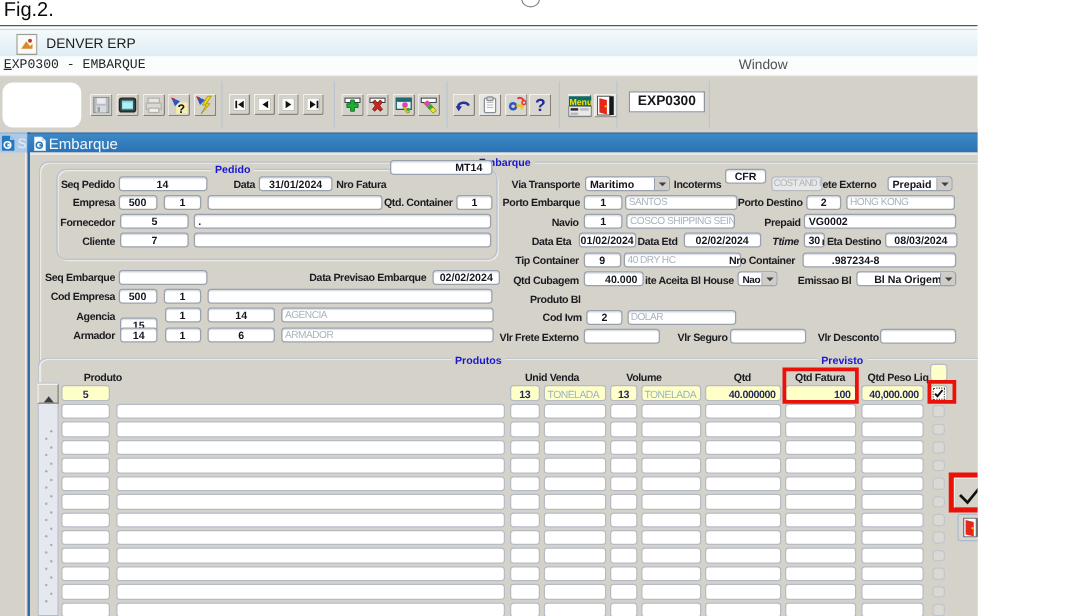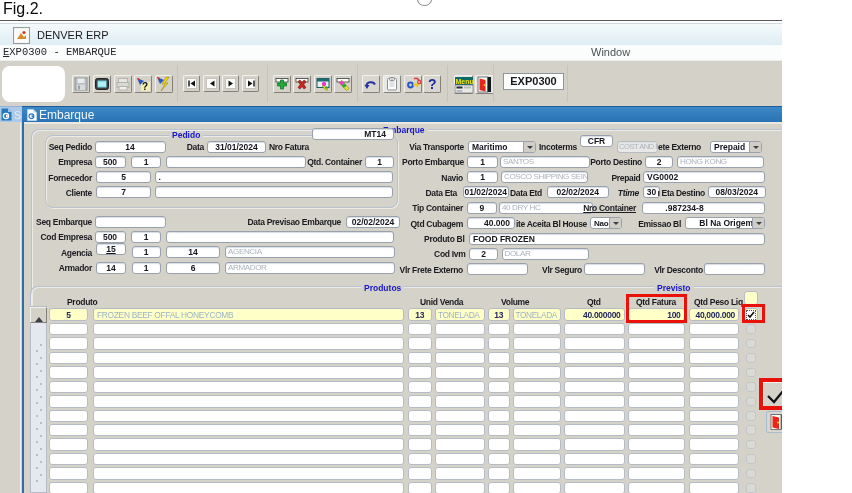--- a/index.html
+++ b/index.html
@@ -249,21 +249,21 @@
 <div class="fld " style="left:154.5px;top:186.4px;width:238.5px;height:12px;"></div>
 <div class="lbl lblr" style="left:-28px;top:217.1px;width:120px;">Seq Embarque</div>
 <div class="fld " style="left:94.5px;top:215.6px;width:71px;height:12px;"></div>
 <div class="lbl lblr" style="left:240px;top:217.1px;width:101px;">Data Previsao Embarque</div>
 <div class="fld " style="left:346px;top:215.6px;width:54px;height:12px;">02/02/2024</div>
 <div class="lbl lblr" style="left:-28px;top:232.4px;width:120px;">Cod Empresa</div>
 <div class="fld " style="left:94.5px;top:230.9px;width:31px;height:12px;">500</div>
 <div class="fld " style="left:131px;top:230.9px;width:30px;height:12px;">1</div>
 <div class="fld " style="left:166px;top:230.9px;width:228px;height:12px;"></div>
 <div class="lbl lblr" style="left:-28px;top:247.7px;width:120px;">Agencia</div>
-<div class="fld " style="left:96px;top:243px;width:30px;height:12px;text-decoration:underline;">15</div>
+<div class="fld " style="left:96px;top:254px;width:30px;height:12px;text-decoration:underline;">15</div>
 <div class="fld " style="left:131.5px;top:246.2px;width:29px;height:12px;">1</div>
 <div class="fld " style="left:166px;top:246.2px;width:54px;height:12px;">14</div>
 <div class="fld gtx" style="left:225px;top:246.2px;width:170px;height:12px;">AGENCIA</div>
 <div class="lbl lblr" style="left:-28px;top:263.0px;width:120px;">Armador</div>
 <div class="fld " style="left:96px;top:261.5px;width:30px;height:12px;">14</div>
 <div class="fld " style="left:131.5px;top:261.5px;width:29px;height:12px;">1</div>
 <div class="fld " style="left:166px;top:261.5px;width:54px;height:12px;">6</div>
 <div class="fld gtx" style="left:225px;top:261.5px;width:170px;height:12px;">ARMADOR</div>
 <div class="lbl lblr" style="left:344px;top:142.0px;width:120px;">Via Transporte</div>
 <div class="dd" style="left:468px;top:140.5px;width:68px;"><span>Maritimo</span><span class="ddb"></span></div>
@@ -288,30 +288,29 @@
 <div class="a" style="left:511.5px;top:186.4px;width:32.5px;height:12px;background:#d5d2ca;"></div>
 <div class="lbl lblr" style="left:497px;top:187.9px;width:45px;">Data Etd</div>
 <div class="fld " style="left:546.5px;top:186.4px;width:62.5px;height:12px;">02/02/2024</div>
 <div class="lbl lblr" style="left:608px;top:187.9px;width:31px;font-style:italic;">Ttime</div>
 <div class="fld " style="left:643px;top:186.4px;width:17px;height:12px;">30</div>
 <div class="lbl lblr" style="left:650px;top:187.9px;width:55px;">ı Eta Destino</div>
 <div class="fld " style="left:708px;top:186.4px;width:57.5px;height:12px;">08/03/2024</div>
 <div class="lbl lblr" style="left:343px;top:203.3px;width:120px;">Tip Container</div>
 <div class="fld " style="left:466.5px;top:201.8px;width:30.5px;height:12px;">9</div>
 <div class="fld gtx" style="left:499px;top:201.8px;width:94px;height:12px;">40 DRY HC</div>
-<div class="lbl lblr" style="left:570px;top:203.3px;width:66px;text-decoration:underline;">Nro Container</div>
+<div class="lbl lblr" style="left:570px;top:203.3px;width:66px;">Nro Container</div>
 <div class="fld " style="left:642px;top:201.8px;width:123px;height:12px;"><span style="padding-right:38px">.987234-8</span></div>
 <div class="lbl lblr" style="left:343px;top:218.6px;width:120px;">Qtd Cubagem</div>
 <div class="fld fr" style="left:467px;top:217.1px;width:48px;height:12px;">40.000</div>
 <div class="lbl lblr" style="left:502px;top:218.6px;width:85px;">ite Aceita Bl House</div>
 <div class="dd" style="left:590px;top:217.1px;width:32px;"><span><span style="font-size:8px;letter-spacing:-0.3px">Nao</span></span><span class="ddb"></span></div>
 <div class="lbl lblr" style="left:629px;top:218.6px;width:52px;">Emissao Bl</div>
 <div class="dd" style="left:684.5px;top:217.1px;width:80.5px;text-align:center;"><span>Bl Na Origem</span><span class="ddb"></span></div>
 <div class="lbl lblr" style="left:344.5px;top:234.0px;width:120px;">Produto Bl</div>
-<div class="fld fl" style="left:469px;top:232.5px;width:296px;height:12px;">FOOD FROZEN</div>
 <div class="lbl lblr" style="left:345.5px;top:249.3px;width:120px;">Cod Ivm</div>
 <div class="fld " style="left:469px;top:247.8px;width:29px;height:12px;">2</div>
 <div class="fld gtx" style="left:501.5px;top:247.8px;width:87px;height:12px;">DOLAR</div>
 <div class="lbl lblr" style="left:380px;top:264.6px;width:83px;">Vlr Frete Externo</div>
 <div class="fld " style="left:467px;top:263.1px;width:61px;height:12px;"></div>
 <div class="lbl lblr" style="left:532px;top:264.6px;width:50px;">Vlr Seguro</div>
 <div class="fld " style="left:584px;top:263.1px;width:61px;height:12px;"></div>
 <div class="lbl lblr" style="left:643px;top:264.6px;width:60px;">Vlr Desconto</div>
 <div class="fld " style="left:704px;top:263.1px;width:61px;height:12px;"></div>
 <div class="hd" style="left:67px;top:297px;">Produto</div>
@@ -341,21 +340,20 @@
     <div class="a" style="left:40px;top:422px;width:2px;height:2px;background:#a9aebc;border-radius:50%;"></div>
     <div class="a" style="left:36px;top:441px;width:2px;height:2px;background:#a9aebc;border-radius:50%;"></div>
     <div class="a" style="left:40px;top:435px;width:2px;height:2px;background:#a9aebc;border-radius:50%;"></div>
     <div class="a" style="left:36px;top:454px;width:2px;height:2px;background:#a9aebc;border-radius:50%;"></div>
     <div class="a" style="left:40px;top:448px;width:2px;height:2px;background:#a9aebc;border-radius:50%;"></div>
     <div class="a" style="left:36px;top:467px;width:2px;height:2px;background:#a9aebc;border-radius:50%;"></div>
     <div class="a" style="left:40px;top:461px;width:2px;height:2px;background:#a9aebc;border-radius:50%;"></div>
     <div class="a" style="left:36px;top:480px;width:2px;height:2px;background:#a9aebc;border-radius:50%;"></div>
     <div class="a" style="left:40px;top:474px;width:2px;height:2px;background:#a9aebc;border-radius:50%;"></div>
 <div class="cell cy ct" style="left:49px;top:308px;width:39px;height:13px;line-height:12px;">5</div>
-<div class="cell cy ct" style="left:93px;top:308px;width:311px;height:13px;line-height:12px;text-align:left;padding-left:3px;color:#9db4c4;font-weight:normal;font-size:8.4px;letter-spacing:-0.3px;">FROZEN BEEF OFFAL HONEYCOMB</div>
 <div class="cell cy ct" style="left:408px;top:308px;width:23.5px;height:13px;line-height:12px;">13</div>
 <div class="cell cy ct" style="left:435px;top:308px;width:49.5px;height:13px;line-height:12px;text-align:left;padding-left:2px;color:#9db4c4;font-weight:normal;font-size:8.3px;letter-spacing:-0.4px;">TONELADA</div>
 <div class="cell cy ct" style="left:488px;top:308px;width:21.5px;height:13px;line-height:12px;">13</div>
 <div class="cell cy ct" style="left:512.5px;top:308px;width:48px;height:13px;line-height:12px;text-align:left;padding-left:2px;color:#9db4c4;font-weight:normal;font-size:8.3px;letter-spacing:-0.4px;">TONELADA</div>
 <div class="cell cy ct" style="left:563.5px;top:308px;width:61px;height:13px;line-height:12px;text-align:right;padding-right:3px;">40.000000</div>
 <div class="cell cy ct" style="left:627.5px;top:308px;width:57px;height:13px;line-height:12px;text-align:right;padding-right:3px;">100</div>
 <div class="cell cy ct" style="left:688.5px;top:308px;width:50.5px;height:13px;line-height:12px;text-align:right;padding-right:3px;">40,000.000</div>
 <div class="cell cy" style="left:744px;top:308px;width:13.5px;height:13px;"></div>
 <div class="a" style="left:745.5px;top:309.5px;width:10px;height:10px;background:#fff;border:1px dotted #555;box-sizing:border-box;">
 <svg width="8" height="8" viewBox="0 0 8 8" style="position:absolute;left:0px;top:0px">

